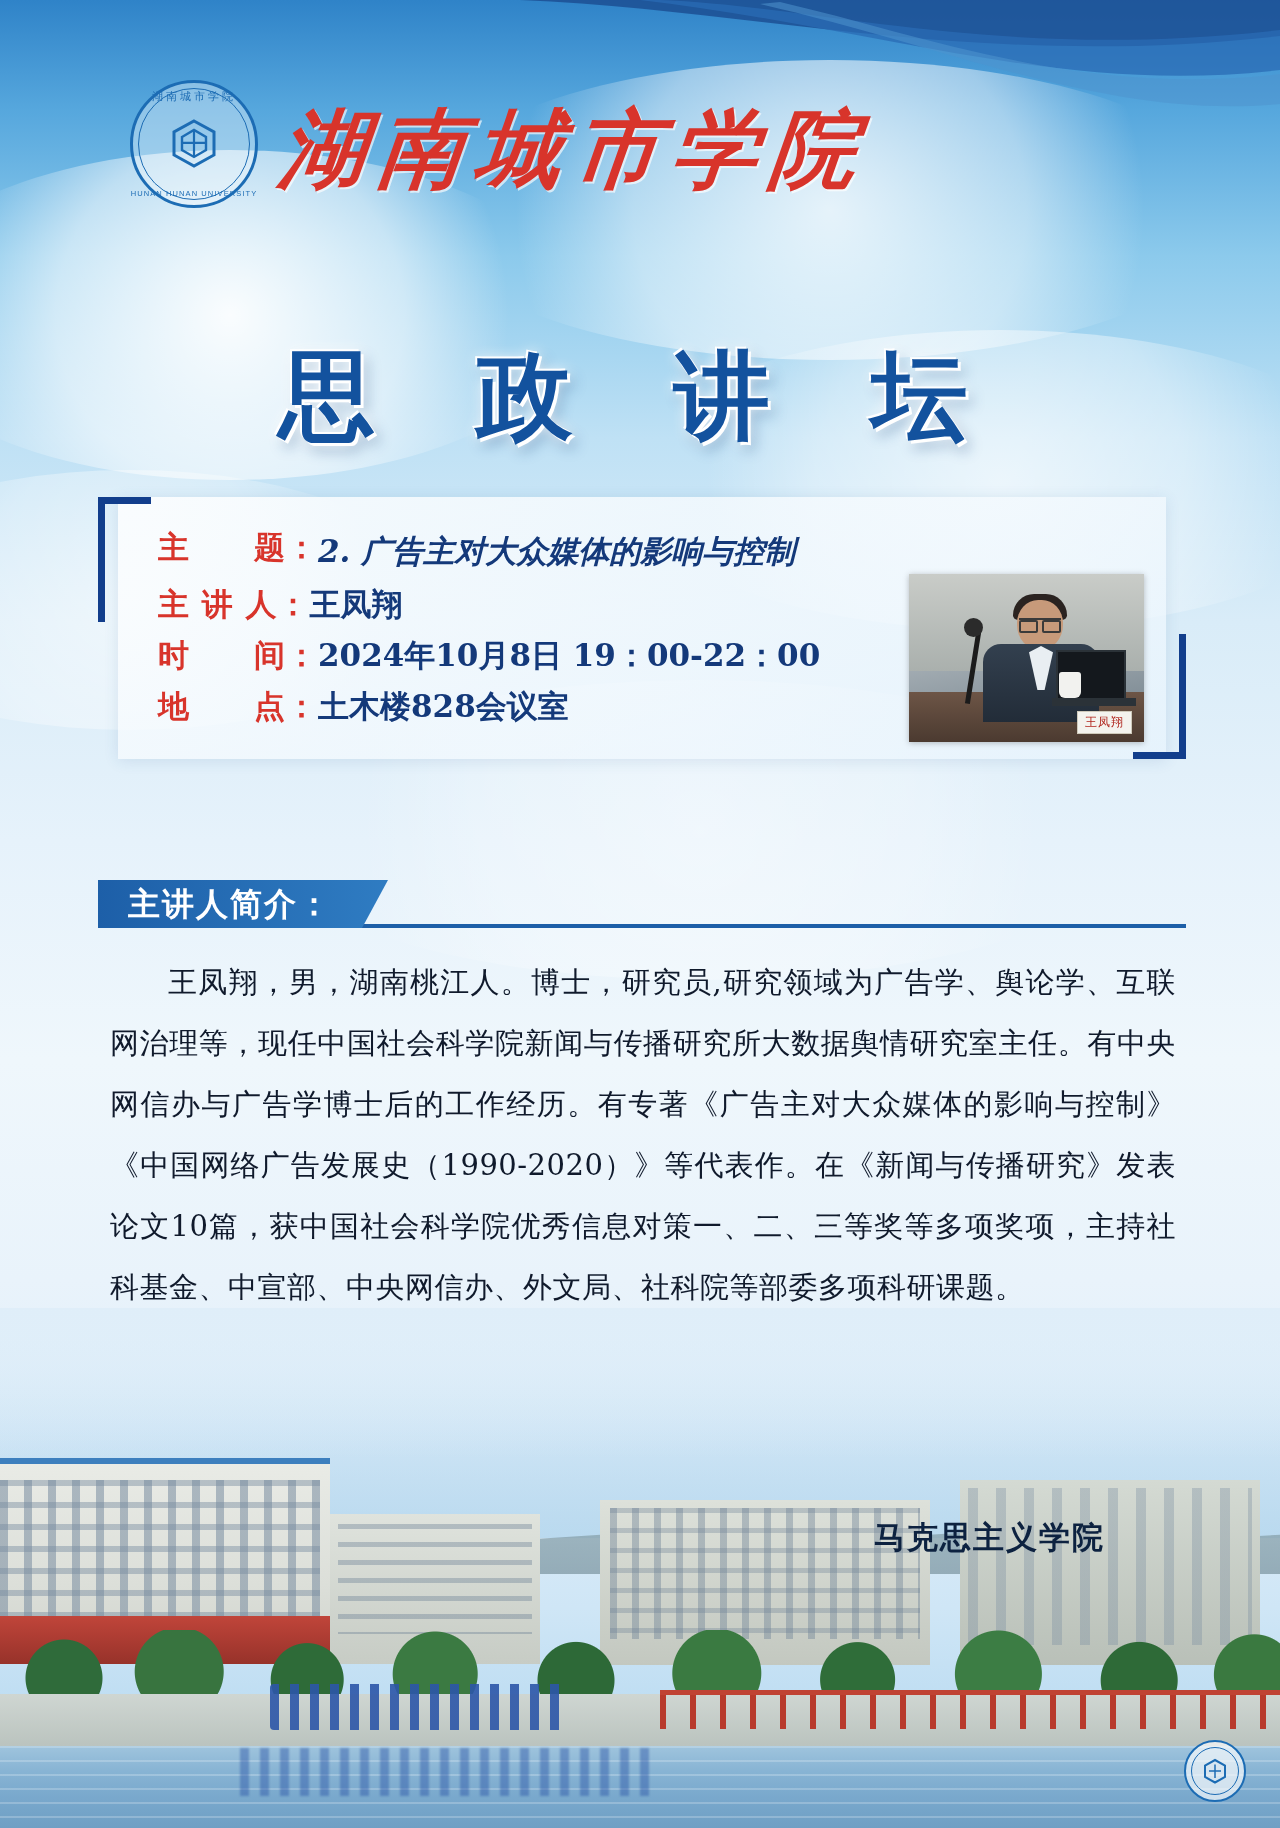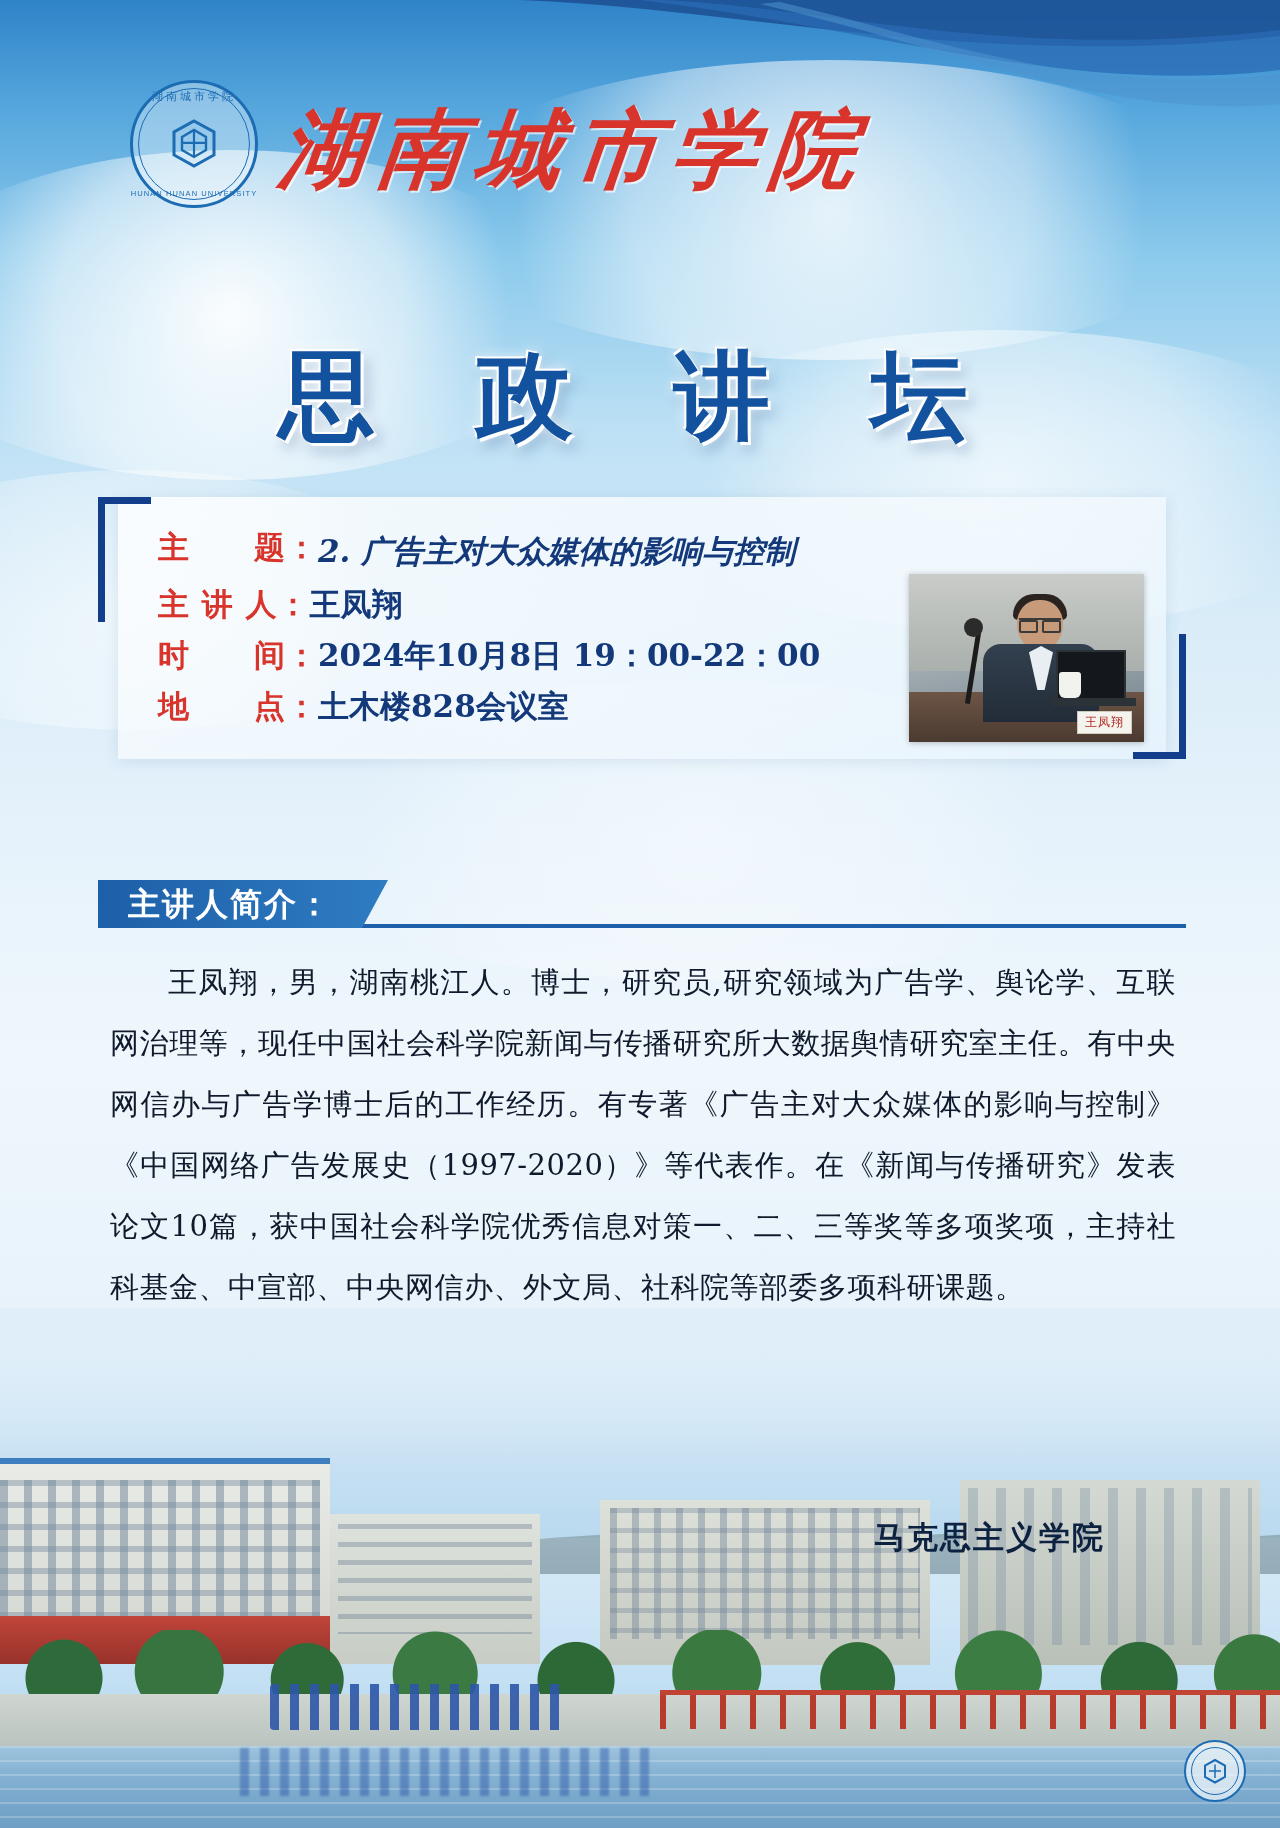--- a/index.html
+++ b/index.html
@@ -551,21 +551,21 @@
       <div class="cup"></div>
       <div class="nameplate">王凤翔</div>
     </div>
   </div>
 
   <div class="bio-head">
     <div class="rule"></div>
     <div class="tag">主讲人简介：</div>
   </div>
 
-  <div class="bio-body">王凤翔，男，湖南桃江人。博士，研究员,研究领域为广告学、舆论学、互联网治理等，现任中国社会科学院新闻与传播研究所大数据舆情研究室主任。有中央网信办与广告学博士后的工作经历。有专著《广告主对大众媒体的影响与控制》《中国网络广告发展史（1997-2020）》等代表作。在《新闻与传播研究》发表论文10篇，获中国社会科学院优秀信息对策一、二、三等奖等多项奖项，主持社科基金、中宣部、中央网信办、外文局、社科院等部委多项科研课题。</div>
+  <div class="bio-body">王凤翔，男，湖南桃江人。博士，研究员,研究领域为广告学、舆论学、互联网治理等，现任中国社会科学院新闻与传播研究所大数据舆情研究室主任。有中央网信办与广告学博士后的工作经历。有专著《广告主对大众媒体的影响与控制》《中国网络广告发展史（1990-2020）》等代表作。在《新闻与传播研究》发表论文10篇，获中国社会科学院优秀信息对策一、二、三等奖等多项奖项，主持社科基金、中宣部、中央网信办、外文局、社科院等部委多项科研课题。</div>
 
   <div class="campus">
     <div class="sky"></div>
     <div class="hills"></div>
     <div class="tower-far"></div>
     <div class="building-right"></div>
     <div class="building-mid"></div>
     <div class="building-left"></div>
     <div class="trees"></div>
     <div class="promenade"></div>

